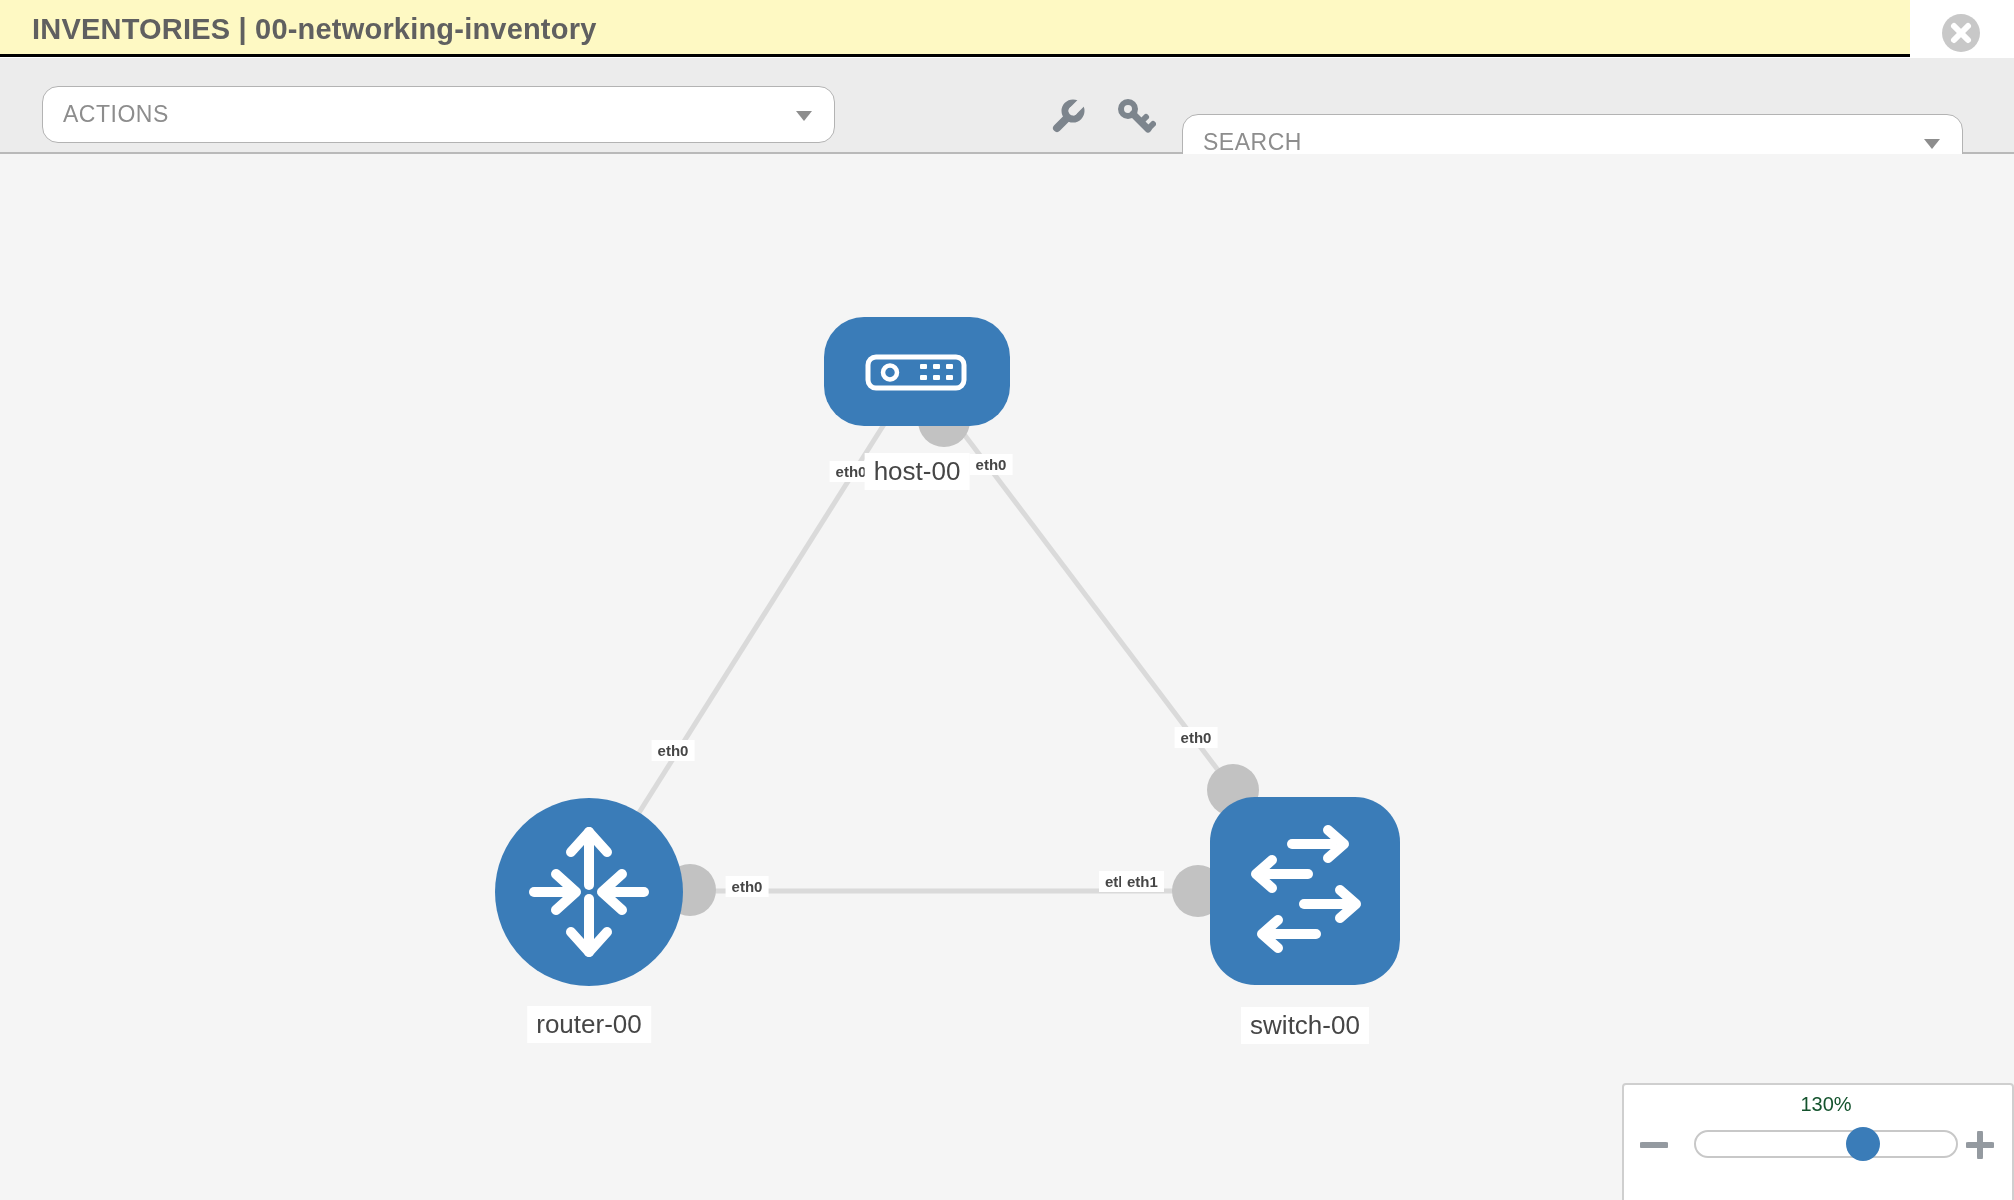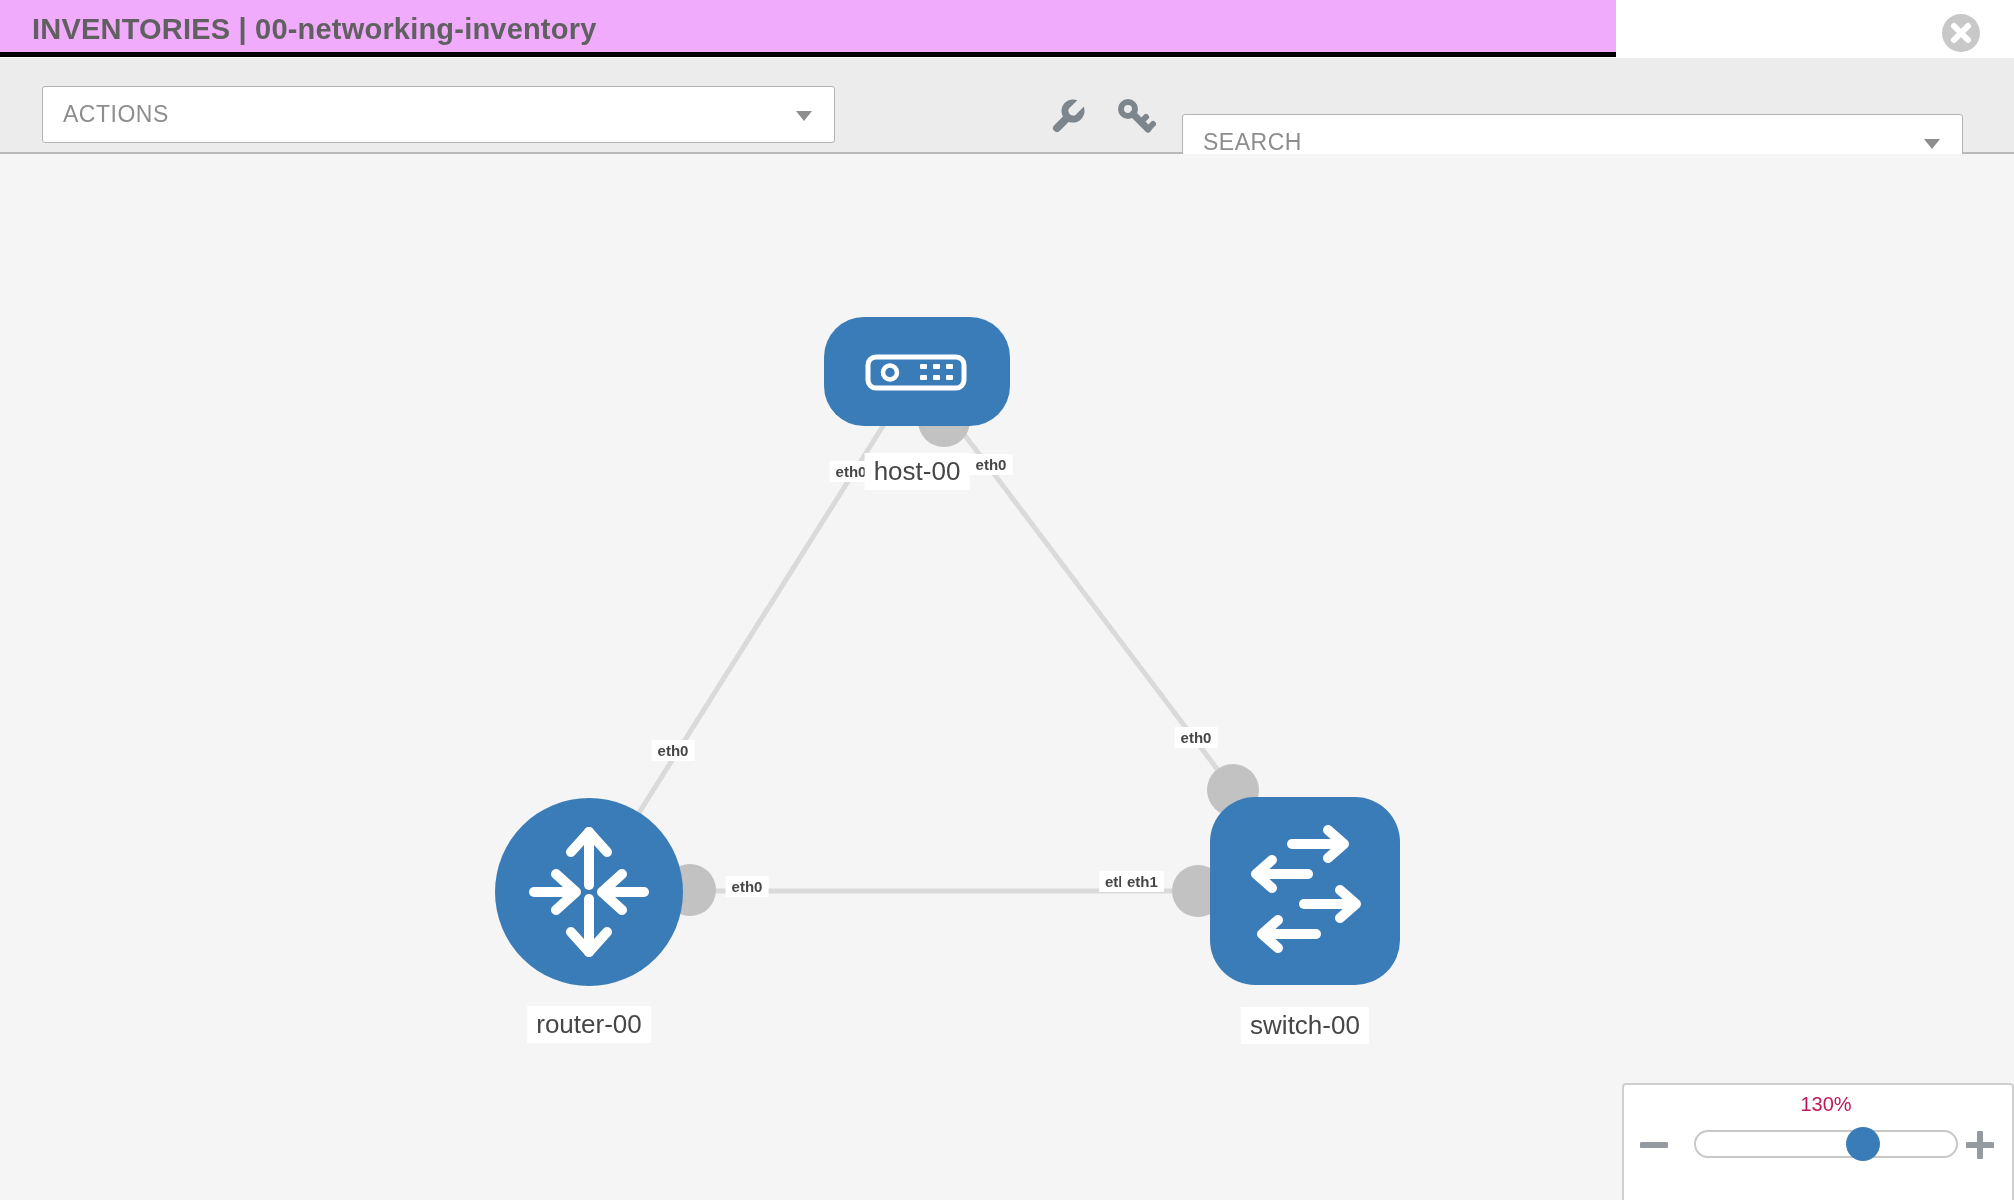--- a/index.html
+++ b/index.html
@@ -1,31 +1,31 @@
 <!DOCTYPE html>
 <html><head>
 <meta charset="utf-8">
 <style>
   * { margin:0; padding:0; box-sizing:border-box; }
   html,body { width:2014px; height:1200px; overflow:hidden;
     font-family:"Liberation Sans", sans-serif; background:#fff; }
 
   
-  .header { position:absolute; left:0; top:0; width:1616px; height:57px;
-    background:#f0abfc; border-bottom:5px solid #000000; }
+  .header { position:absolute; left:0; top:0; width:1910px; height:57px;
+    background:#fef9c3; border-bottom:3px solid #000000; }
   .page-title { position:absolute; left:32px; top:13px; font-size:29px;
     font-weight:700; color:#606060; letter-spacing:0.2px; white-space:nowrap; }
   .close-btn { position:absolute; left:1942px; top:14px; width:38px; height:38px;
     border-radius:50%; background:#c8c8c8; cursor:pointer; }
 
   
   .toolbar { position:absolute; left:0; top:58px; width:2014px; height:96px;
     background:#ececec; border-bottom:2px solid #b9b9b9; }
   .select { position:absolute; top:28px; height:57px; background:#ffffff;
-    border:1px solid #b3b3b3; border-radius:3px; display:flex;
+    border:1px solid #b3b3b3; border-radius:16px; display:flex;
     align-items:center; cursor:pointer; }
   .select .sel-label { margin-left:20px; font-size:23px; color:#8d8d8d;
     letter-spacing:0.5px; }
   .select .caret { position:absolute; right:22px; top:24px; width:0; height:0;
     border-left:8px solid transparent; border-right:8px solid transparent;
     border-top:10px solid #8d8d8d; }
   .select.actions { left:42px; width:793px; }
   .select.search  { left:1182px; width:781px;margin-top:28px; }
   .tool-icon { position:absolute; top:40px; cursor:pointer; }
   .tool-icon.wrench { left:1048px; }
@@ -41,21 +41,21 @@
     white-space:nowrap; }
   .node-chip { font-size:26px; padding:3px 9px; transform:translateX(-50%);margin-top:12px; }
   .eth-chip  { font-size:15px; padding:2px 6px; transform:translateX(-50%);font-weight:bold; }
   .eth-chip.anchored { transform:none; }
 
   
   .zoom-panel { position:absolute; left:1622px; top:929px; width:392px;
     height:140px; background:#ffffff; border:2px solid #cfcfcf;
     border-radius:4px; }
   .zoom-level { position:absolute; left:70px; top:8px; width:264px;
-    text-align:center; font-size:20px; color:#be185d; }
+    text-align:center; font-size:20px; color:#14532d; }
   .zoom-track { position:absolute; left:70px; top:45px; width:264px; height:28px;
     background:#ffffff; border:2px solid #c8c8c8; border-radius:14px;
     cursor:pointer; }
   .zoom-thumb { position:absolute; left:222px; top:42px; width:34px; height:34px;
     border-radius:50%; background:#3a7cb8; cursor:pointer; }
   .zoom-btn { position:absolute; top:46px; width:28px; height:28px; cursor:pointer; }
   .zoom-btn.minus { left:16px; }
   .zoom-btn.plus  { left:342px; }
 </style>
 </head>

